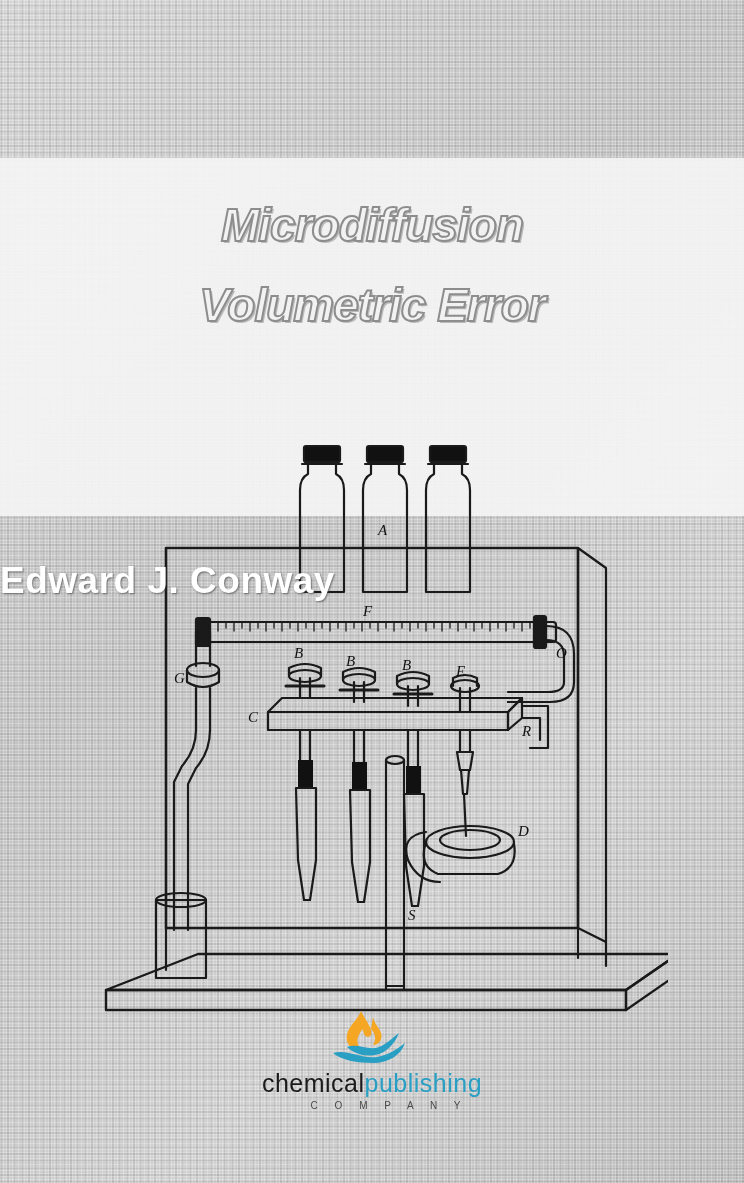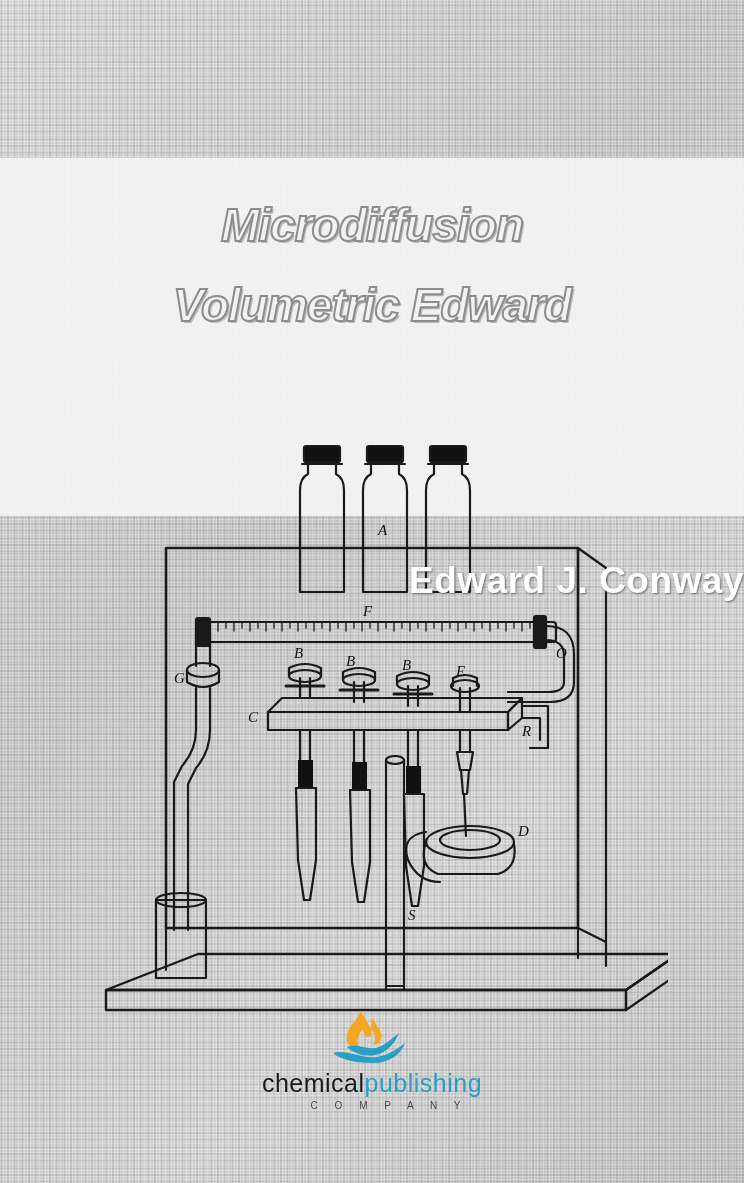--- a/index.html
+++ b/index.html
@@ -47,21 +47,21 @@
     -webkit-text-stroke: 2px #8d8d8d;
     text-shadow: 2px 2px 0 rgba(120,120,120,0.45);
   }
   #title-block .tline { display: block; }
 
   #author {
     position: absolute;
     left: 0;
     top: 560px;
     width: 744px;
-    text-align: right;
+    text-align: left;
     font-size: 37px;
     font-weight: bold;
     color: #ffffff;
     letter-spacing: 0.5px;
     text-shadow: 1px 1px 2px rgba(60,60,60,0.65);
     z-index: 6;
   }
 
   
   #illustration {
@@ -101,21 +101,21 @@
 </style>
 </head>
 <body>
 
 <div id="cover">
 
   <div id="title-band"></div>
 
   <div id="title-block">
     <span class="tline">Microdiffusion</span>
-    <span class="tline">Volumetric Edward</span>
+    <span class="tline">Volumetric Error</span>
   </div>
 
   <div id="author">Edward J. Conway</div>
 
   <div id="illustration">
     <svg width="590" height="640" viewBox="0 0 590 640" xmlns="http://www.w3.org/2000/svg" fill="none" stroke="#1a1a1a" stroke-width="2.2" stroke-linejoin="round" stroke-linecap="round">
 
       <g>
 
         <path d="M222 162 L222 60 Q222 48 230 44 L230 28 L258 28 L258 44 Q266 48 266 60 L266 162 Z"></path>

